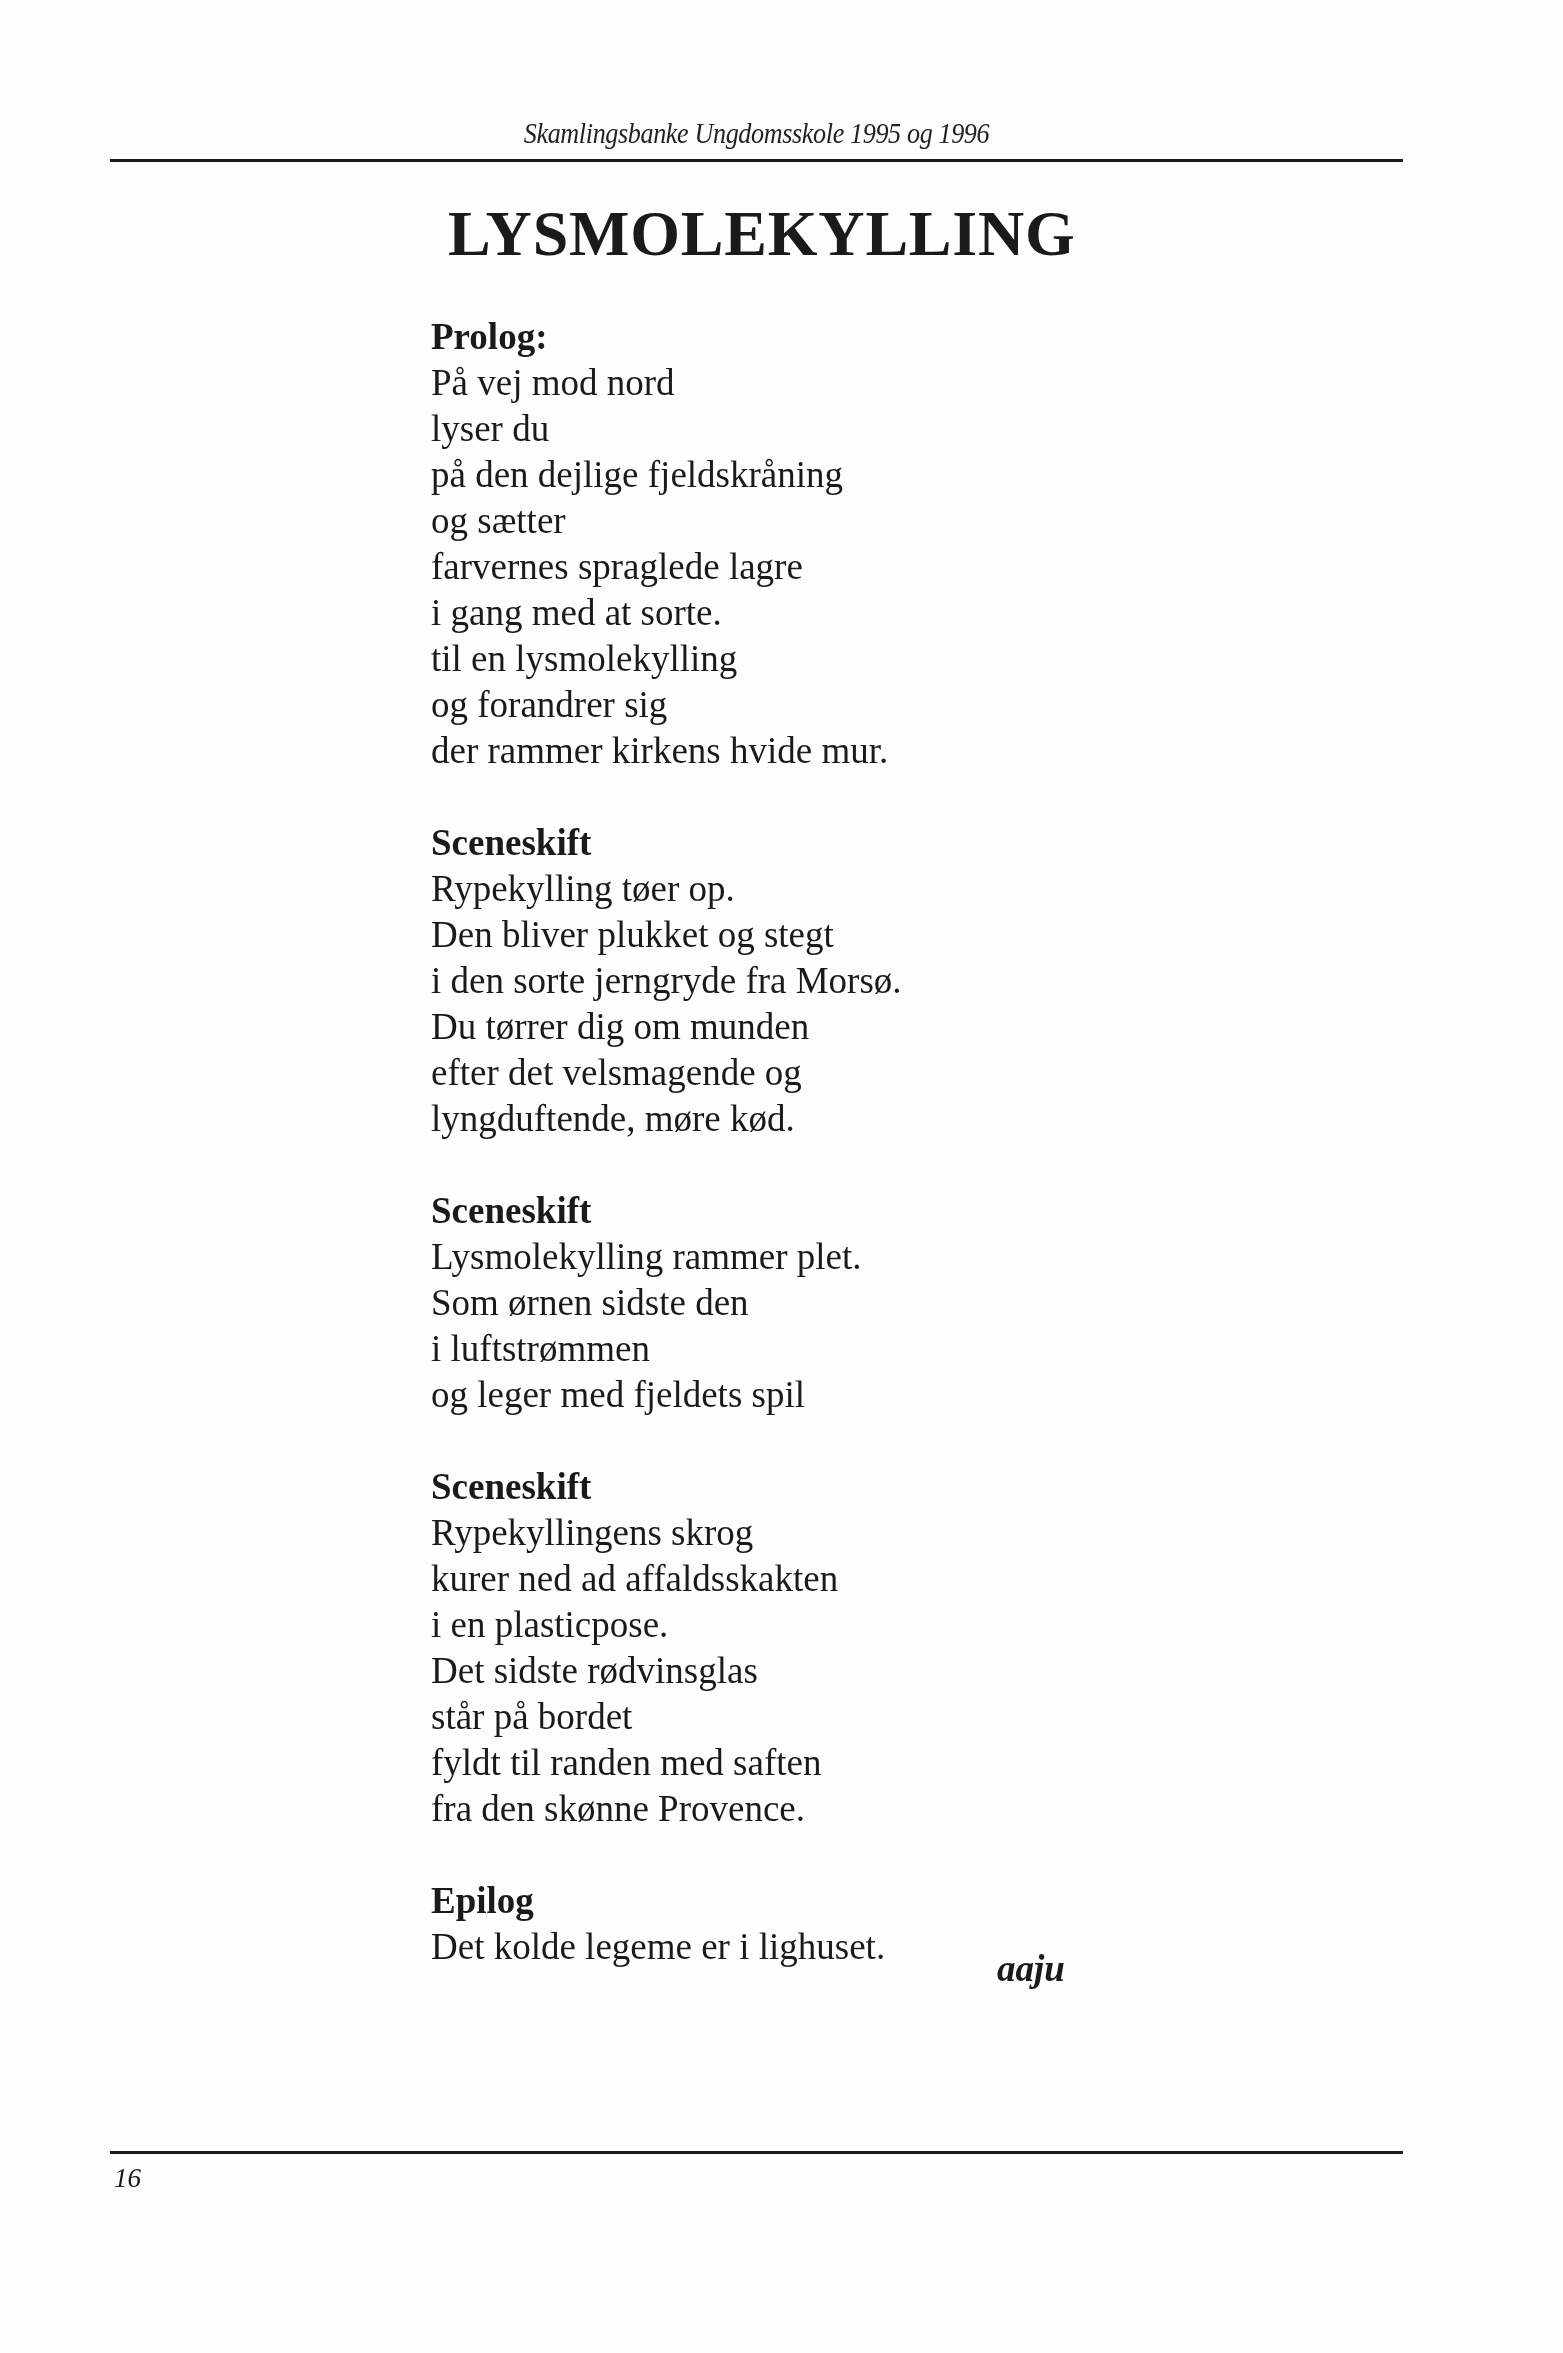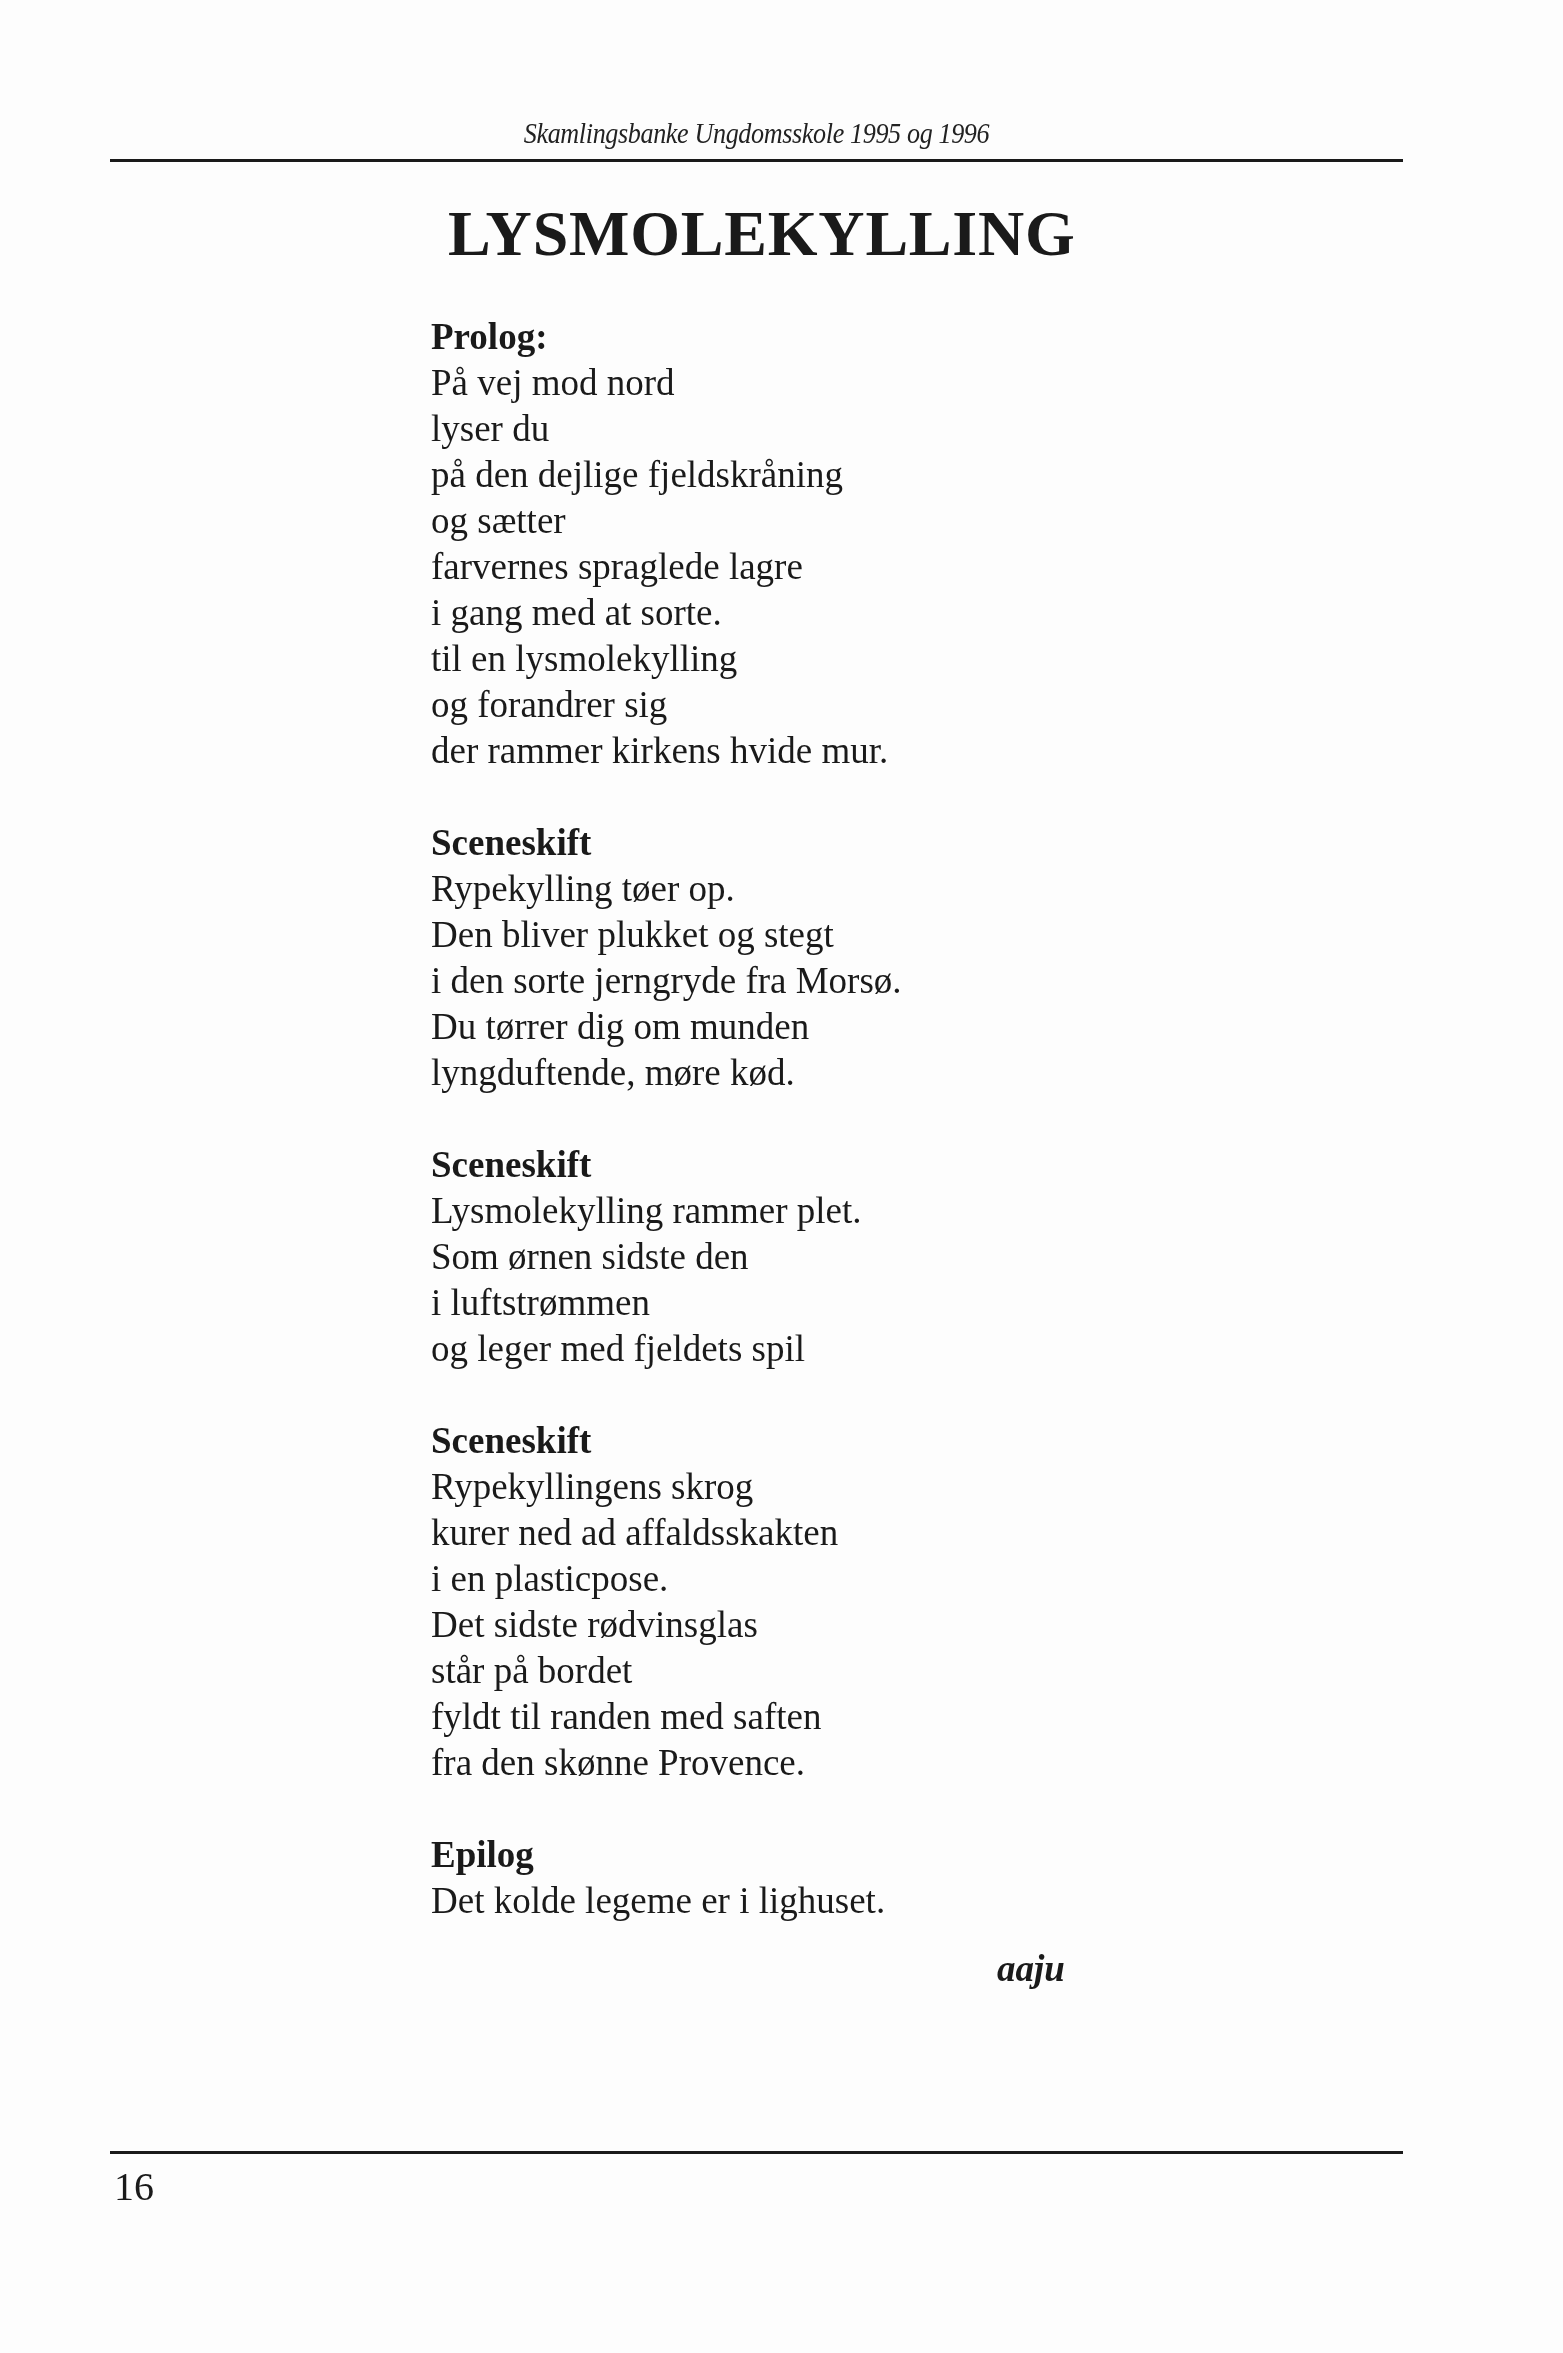--- a/index.html
+++ b/index.html
@@ -19,21 +19,21 @@
     position:absolute; left:448px; top:197px; font-size:64px; font-weight:bold;
     letter-spacing:0.8px; white-space:nowrap;
   }
   .poem { position:absolute; left:431px; top:314px; width:848px; }
   .stanza { margin:0 0 46px 0; }
   .stanza-heading { font-weight:bold; font-size:37px; line-height:46px; }
   .line { font-size:37px; line-height:46px; white-space:nowrap; }
   .signature {
     position:absolute; left:997px; top:1947px; font-style:italic; font-size:37px;font-weight:bold;
   }
-  .page-number { position:absolute; left:114px; top:2163px; font-size:40px; }
+  .page-number { position:absolute; left:114px; top:2163px; font-size:27px;font-style:italic; }
 </style>
 </head>
 <body>
 
 <div class="running-head">Skamlingsbanke Ungdomsskole 1995 og 1996</div>
 <div class="rule top"></div>
 
 <div class="title">LYSMOLEKYLLING</div>
 
 <div class="poem">
@@ -49,20 +49,21 @@
     <div class="line">og forandrer sig</div>
     <div class="line">der rammer kirkens hvide mur.</div>
   </div>
 
   <div class="stanza">
     <div class="stanza-heading">Sceneskift</div>
     <div class="line">Rypekylling tøer op.</div>
     <div class="line">Den bliver plukket og stegt</div>
     <div class="line">i den sorte jerngryde fra Morsø.</div>
     <div class="line">Du tørrer dig om munden</div>
+    <div class="line">efter det velsmagende og</div>
     <div class="line">lyngduftende, møre kød.</div>
   </div>
 
   <div class="stanza">
     <div class="stanza-heading">Sceneskift</div>
     <div class="line">Lysmolekylling rammer plet.</div>
     <div class="line">Som ørnen sidste den</div>
     <div class="line">i luftstrømmen</div>
     <div class="line">og leger med fjeldets spil</div>
   </div>

